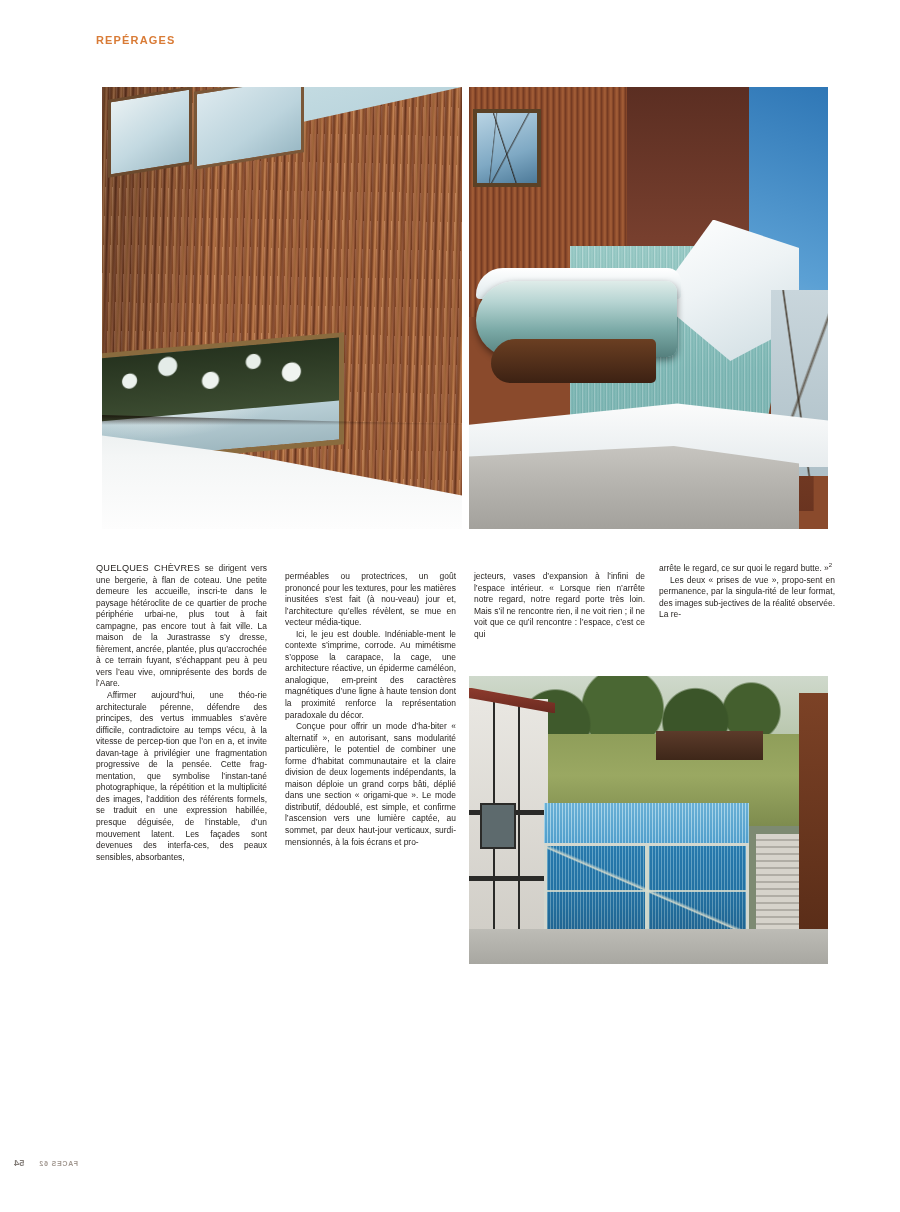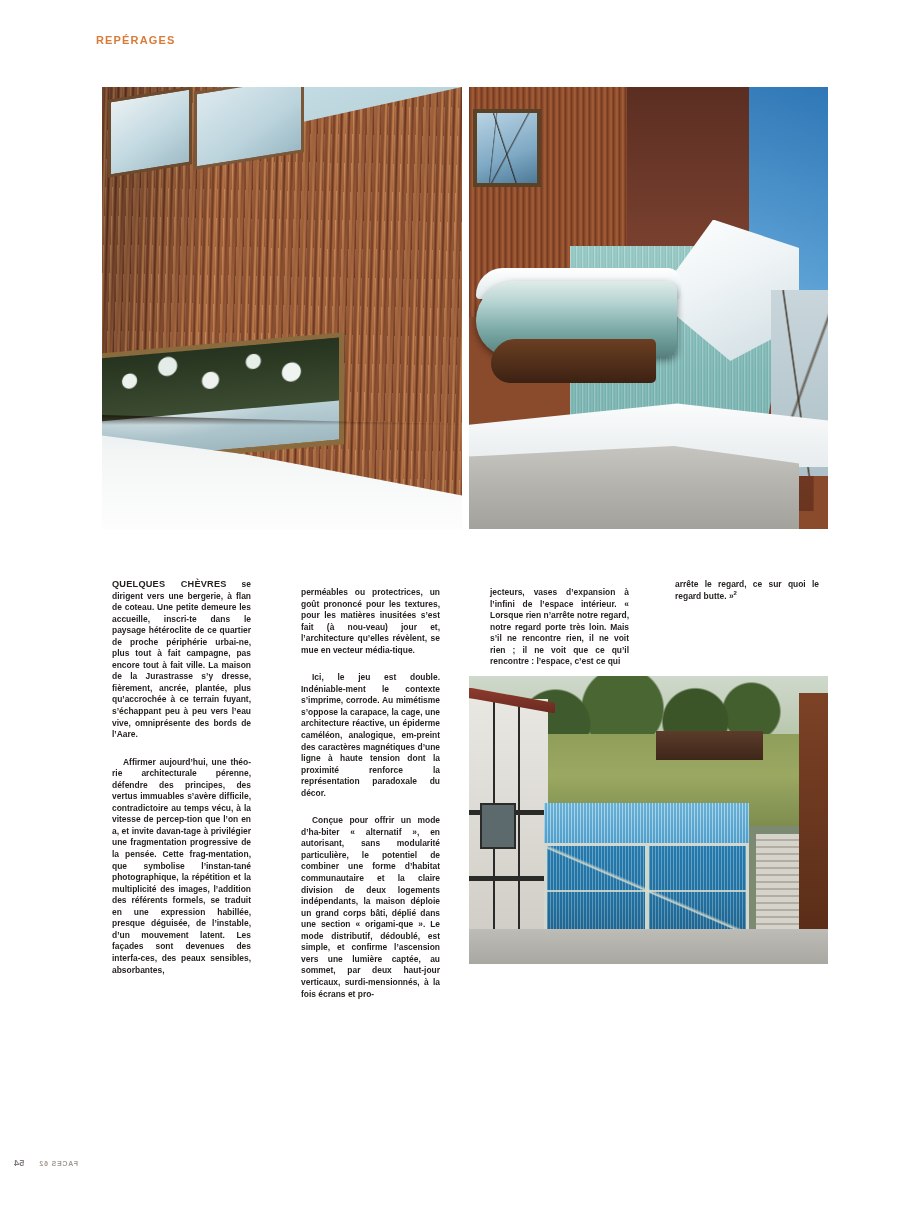--- a/index.html
+++ b/index.html
@@ -254,21 +254,21 @@
     line-height: 11.55px;
     color: #231f1c;
     text-align: justify;
     text-justify: inter-word;
     hyphens: manual;
   }
   #col-1 { left: 0px;   top: 0px; width: 171px; }
   #col-2 { left: 189px; top: 8px; width: 171px; }
   #col-3 { left: 378px; top: 8px; width: 171px; }
   #col-4 { left: 563px; top: 0px; width: 176px; }
-  .col p { margin: 16px; font-weight: bold; }
+  .col p { margin: 0; }
   .col p + p { text-indent: 11px; }
   .smallcaps {
     font-variant: small-caps;
     font-size: 9.2px;
     letter-spacing: .22px;
   }
   sup { font-size: 6px; vertical-align: super; line-height: 0; }
 
   
   #footer {
@@ -349,19 +349,20 @@
   <div class="col" id="col-2">
       <p>perméables ou protectrices, un goût prononcé pour les textures, pour les matières inusitées s’est fait (à nou-veau) jour et, l’architecture qu’elles révèlent, se mue en vecteur média-tique.</p>
       <p>Ici, le jeu est double. Indéniable-ment le contexte s’imprime, corrode. Au mimétisme s’oppose la carapace, la cage, une architecture réactive, un épiderme caméléon, analogique, em-preint des caractères magnétiques d’une ligne à haute tension dont la proximité renforce la représentation paradoxale du décor.</p>
       <p>Conçue pour offrir un mode d’ha-biter « alternatif », en autorisant, sans modularité particulière, le potentiel de combiner une forme d’habitat communautaire et la claire division de deux logements indépendants, la maison déploie un grand corps bâti, déplié dans une section « origami-que ». Le mode distributif, dédoublé, est simple, et confirme l’ascension vers une lumière captée, au sommet, par deux haut-jour verticaux, surdi-mensionnés, à la fois écrans et pro-</p>
     </div>
   <div class="col" id="col-3">
       <p>jecteurs, vases d’expansion à l’infini de l’espace intérieur. « Lorsque rien n’arrête notre regard, notre regard porte très loin. Mais s’il ne rencontre rien, il ne voit rien ; il ne voit que ce qu’il rencontre : l’espace, c’est ce qui</p>
     </div>
   <div class="col" id="col-4">
       <p>arrête le regard, ce sur quoi le regard butte. »<sup>2</sup></p>
+      <p>Les deux « prises de vue », propo-sent en permanence, par la singula-rité de leur format, des images sub-jectives de la réalité observée. La re-</p>
     </div>
 </div>
 
 <div id="footer">
   <span id="footer-issue">FACES 62</span>
   <span id="footer-page">54</span>
 </div>
 
 </body></html>

